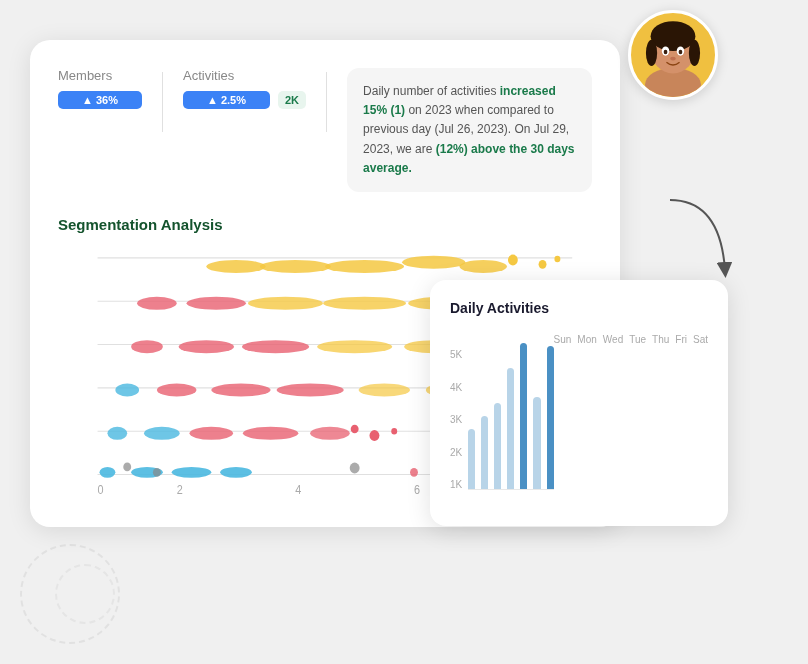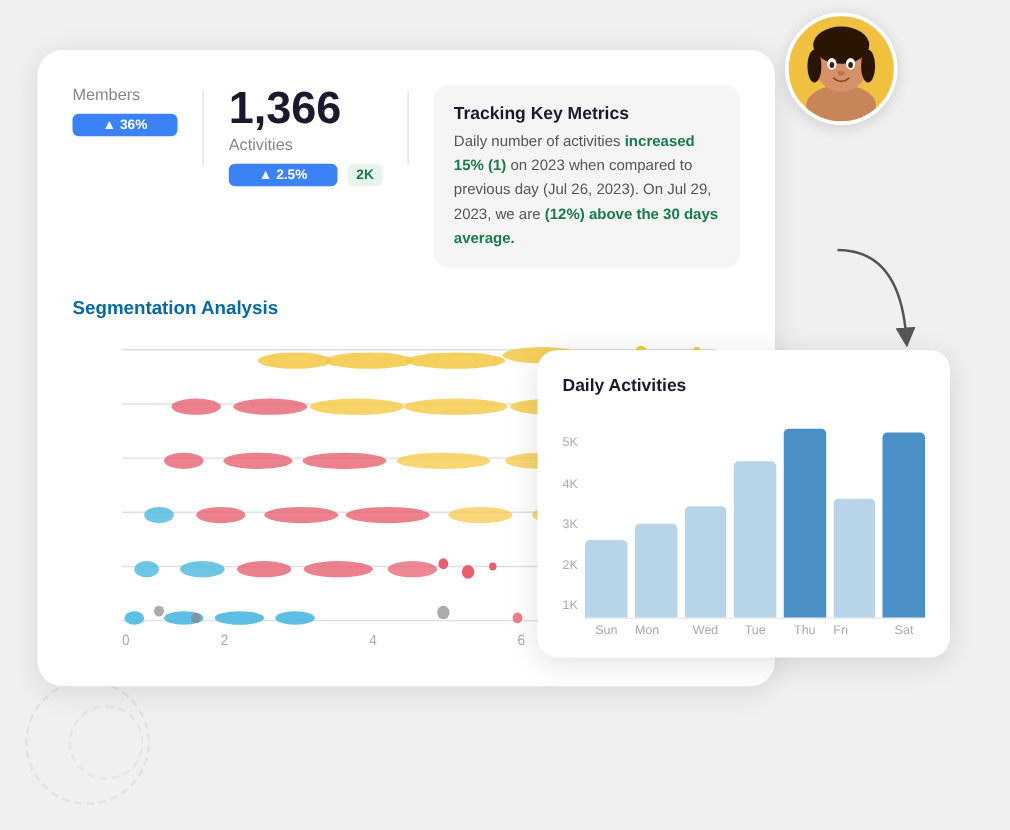--- a/index.html
+++ b/index.html
@@ -101,41 +101,41 @@
     }
 
     .tracking-text .highlight-green {
       color: #1a7a4a;
       font-weight: 700;
     }
 
     .section-title {
       font-size: 15px;
       font-weight: 700;
-      color: #0369a1;
+      color: #14532d;
       margin-bottom: 14px;
     }
 
     .scatter-container {
       position: relative;
       width: 100%;
       height: 260px;
     }
 
     .scatter-svg {
       width: 100%;
       height: 100%;
     }
 
     
     .daily-card {
       position: absolute;
       top: 280px;
       left: 430px;
-      width: 330px;
+      width: 298px;
       background: #fff;
       border-radius: 16px;
       padding: 20px 20px 16px 20px;
       box-shadow: 0 4px 24px rgba(0,0,0,0.12);
       z-index: 3;
     }
 
     .daily-title {
       font-size: 14px;
       font-weight: 700;
@@ -275,32 +275,30 @@
   <div class="top-section">
 
     <div class="metric-block">
       <div class="metric-label">Members</div>
       <span class="badge">▲ 36%</span>
     </div>
 
     <div class="divider-v"></div>
 
     <div class="metric-block">
-      <div class="metric-value">1,366</div>
       <div class="metric-label">Activities</div>
       <div style="display:flex;gap:4px;">
         <span class="badge">▲ 2.5%</span>
         <span class="badge-secondary">2K</span>
       </div>
     </div>
 
     <div class="divider-v"></div>
 
     <div class="tracking-box">
-      <div class="tracking-title">Tracking Key Metrics</div>
       <div class="tracking-text">
         Daily number of activities <span class="highlight-green">increased 15% (1)</span> on 2023 when compared to previous day (Jul 26, 2023). On Jul 29, 2023, we are <span class="highlight-green">(12%) above the 30 days average.</span>
       </div>
     </div>
   </div>
 
   <div class="section-title">Segmentation Analysis</div>
 
   <div class="scatter-container">
     <svg class="scatter-svg" viewBox="0 0 540 240" preserveAspectRatio="none">
@@ -376,21 +374,21 @@
   <div class="chart-area">
 
     <div class="y-axis">
       <div class="y-label">1K</div>
       <div class="y-label">2K</div>
       <div class="y-label">3K</div>
       <div class="y-label">4K</div>
       <div class="y-label">5K</div>
     </div>
 
-    <div style="flex:1; display:flex; flex-direction:column; height:100%;">
+    <div style="flex:1; display:flex; flex-direction:row; height:100%;">
       <div class="bars-area">
 
         <div class="bar-col">
           <div class="bar" style="height:38%;"></div>
         </div>
 
         <div class="bar-col">
           <div class="bar" style="height:46%;"></div>
         </div>
 

